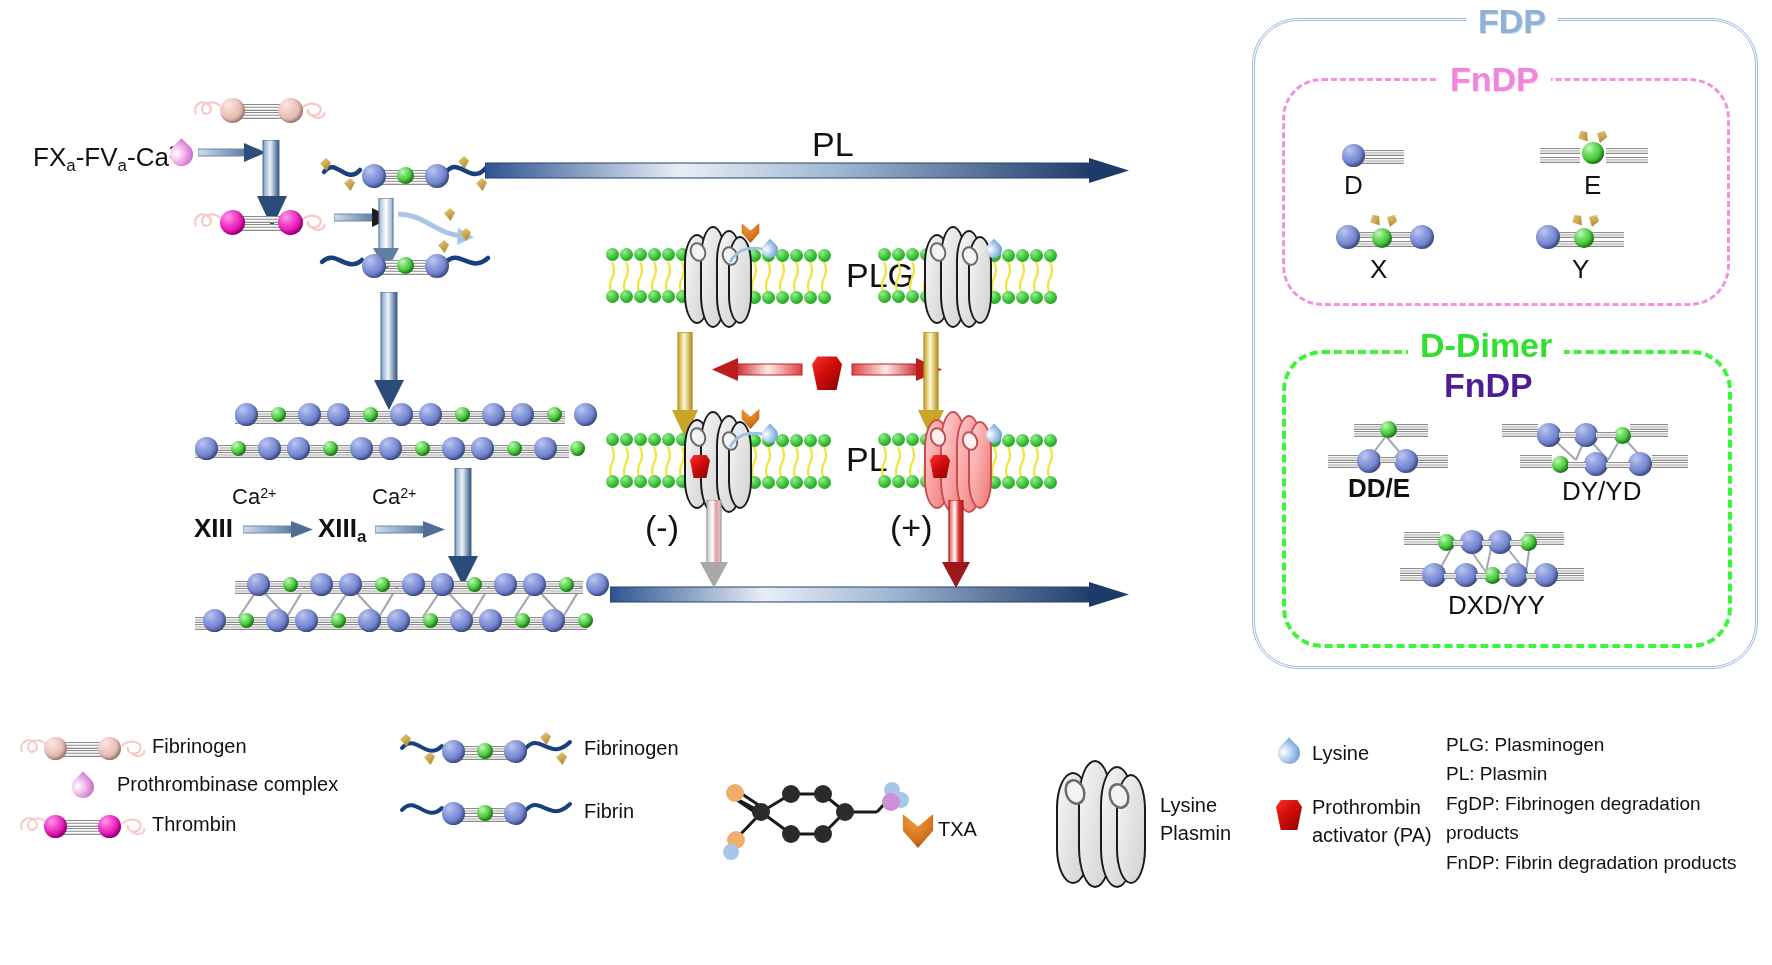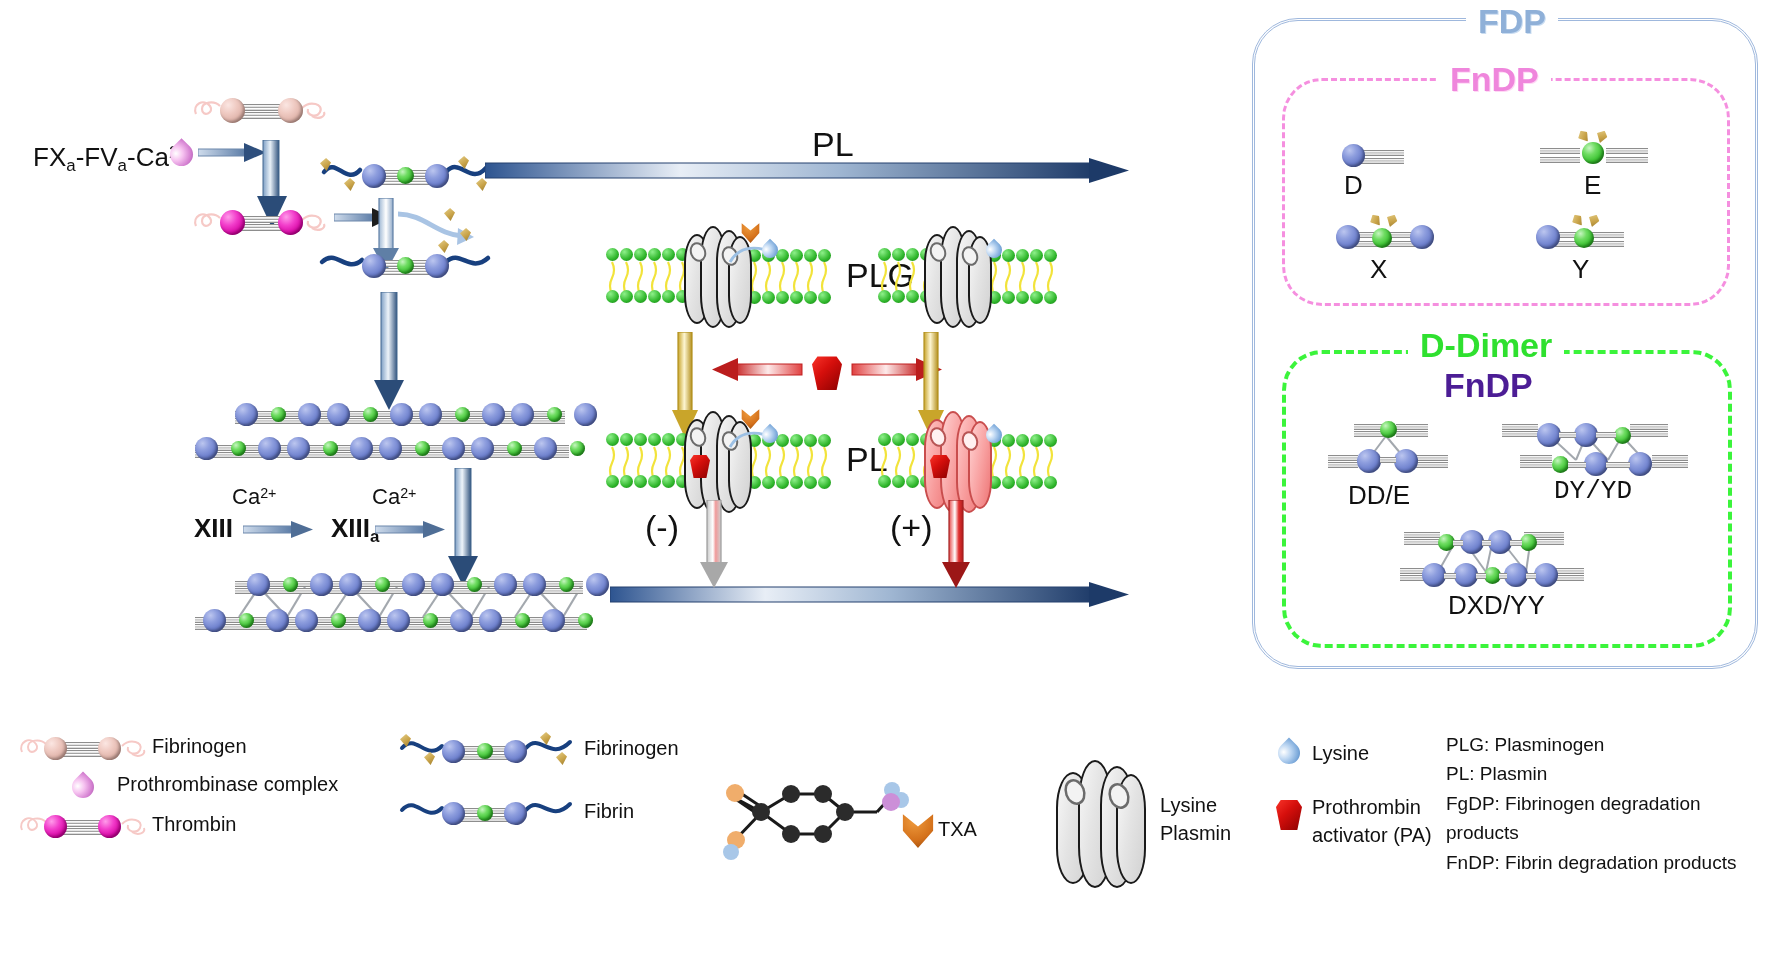--- a/index.html
+++ b/index.html
@@ -233,21 +233,21 @@
 <div class="lbl t-26 t-bold" style="left:194px;top:513px;">
   <span>XIII</span>
 </div>
 <div class="lbl t-22" style="left:232px;top:484px;">
   <span>Ca</span><sup>2+</sup>
 </div>
 <svg class="abs" style="left:243px;top:518px;" width="72" height="24">
   <rect x="0" y="8" width="50" height="7" fill="url(#ga1)" stroke="#6d87ab" stroke-width="1"></rect>
   <polygon points="48,3 70,11.5 48,20" fill="#4f6e96"></polygon>
 </svg>
-<div class="lbl t-26 t-bold" style="left:318px;top:513px;margin-left:13px;">
+<div class="lbl t-26 t-bold" style="left:318px;top:513px;">
   <span>XIII</span><sub>a</sub>
 </div>
 <div class="lbl t-22" style="left:372px;top:484px;">
   <span>Ca</span><sup>2+</sup>
 </div>
 <svg class="abs" style="left:375px;top:518px;" width="72" height="24">
   <rect x="0" y="8" width="50" height="7" fill="url(#ga1)" stroke="#6d87ab" stroke-width="1"></rect>
   <polygon points="48,3 70,11.5 48,20" fill="#4f6e96"></polygon>
 </svg>
 
@@ -671,21 +671,21 @@
   <div class="rod" style="left:72px;top:12px;width:32px;height:3.5px;"></div>
   <div class="rod" style="left:72px;top:19px;width:32px;height:3.5px;"></div>
   <span class="sph sph-green" style="left:56px;top:9px;width:17px;height:17px;"></span>
   <div class="rod" style="left:4px;top:43px;width:30px;height:3.5px;"></div>
   <div class="rod" style="left:4px;top:50px;width:30px;height:3.5px;"></div>
   <div class="rod" style="left:92px;top:43px;width:32px;height:3.5px;"></div>
   <div class="rod" style="left:92px;top:50px;width:32px;height:3.5px;"></div>
   <span class="sph sph-blue" style="left:33px;top:37px;width:24px;height:24px;"></span>
   <span class="sph sph-blue" style="left:70px;top:37px;width:24px;height:24px;"></span>
   <div class="rod" style="left:56px;top:45px;width:16px;height:3.5px;"></div>
-  <div class="lbl t-26" style="left:24px;top:68px;">
+  <div class="lbl t-26" style="left:24px;top:61px;font-weight:bold;">
     <span>DD/E</span>
   </div>
 </div>
 
 <div class="abs" style="left:1502px;top:412px;width:230px;height:90px;">
   <svg width="230" height="70" style="position:absolute;left:0;top:0;">
     <g stroke="#a3a8ae" stroke-width="2" fill="none">
       <path d="M48 24 L74 48"></path>
         <path d="M84 24 L74 48"></path>
       <path d="M84 24 L106 48"></path>
@@ -706,21 +706,21 @@
 
   <div class="rod" style="left:18px;top:43px;width:32px;height:3.5px;"></div>
   <div class="rod" style="left:18px;top:50px;width:32px;height:3.5px;"></div>
   <div class="rod" style="left:150px;top:43px;width:36px;height:3.5px;"></div>
   <div class="rod" style="left:150px;top:50px;width:36px;height:3.5px;"></div>
   <span class="sph sph-green" style="left:50px;top:44px;width:17px;height:17px;"></span>
   <span class="sph sph-blue" style="left:82px;top:40px;width:24px;height:24px;"></span>
   <span class="sph sph-blue" style="left:126px;top:40px;width:24px;height:24px;"></span>
   <div class="rod" style="left:66px;top:50px;width:18px;height:3.5px;"></div>
   <div class="rod" style="left:104px;top:50px;width:24px;height:3.5px;"></div>
-  <div class="lbl t-26" style="left:52px;top:64px;font-family:Liberation Mono, monospace;">
+  <div class="lbl t-26" style="left:60px;top:64px;">
     <span>DY/YD</span>
   </div>
 </div>
 
 <div class="abs" style="left:1400px;top:522px;width:250px;height:100px;">
   <svg width="250" height="76" style="position:absolute;left:0;top:0;">
     <g stroke="#a3a8ae" stroke-width="2" fill="none">
       <path d="M54 22 L38 50"></path>
         <path d="M66 22 L86 50"></path>
       <path d="M92 22 L86 50"></path>

